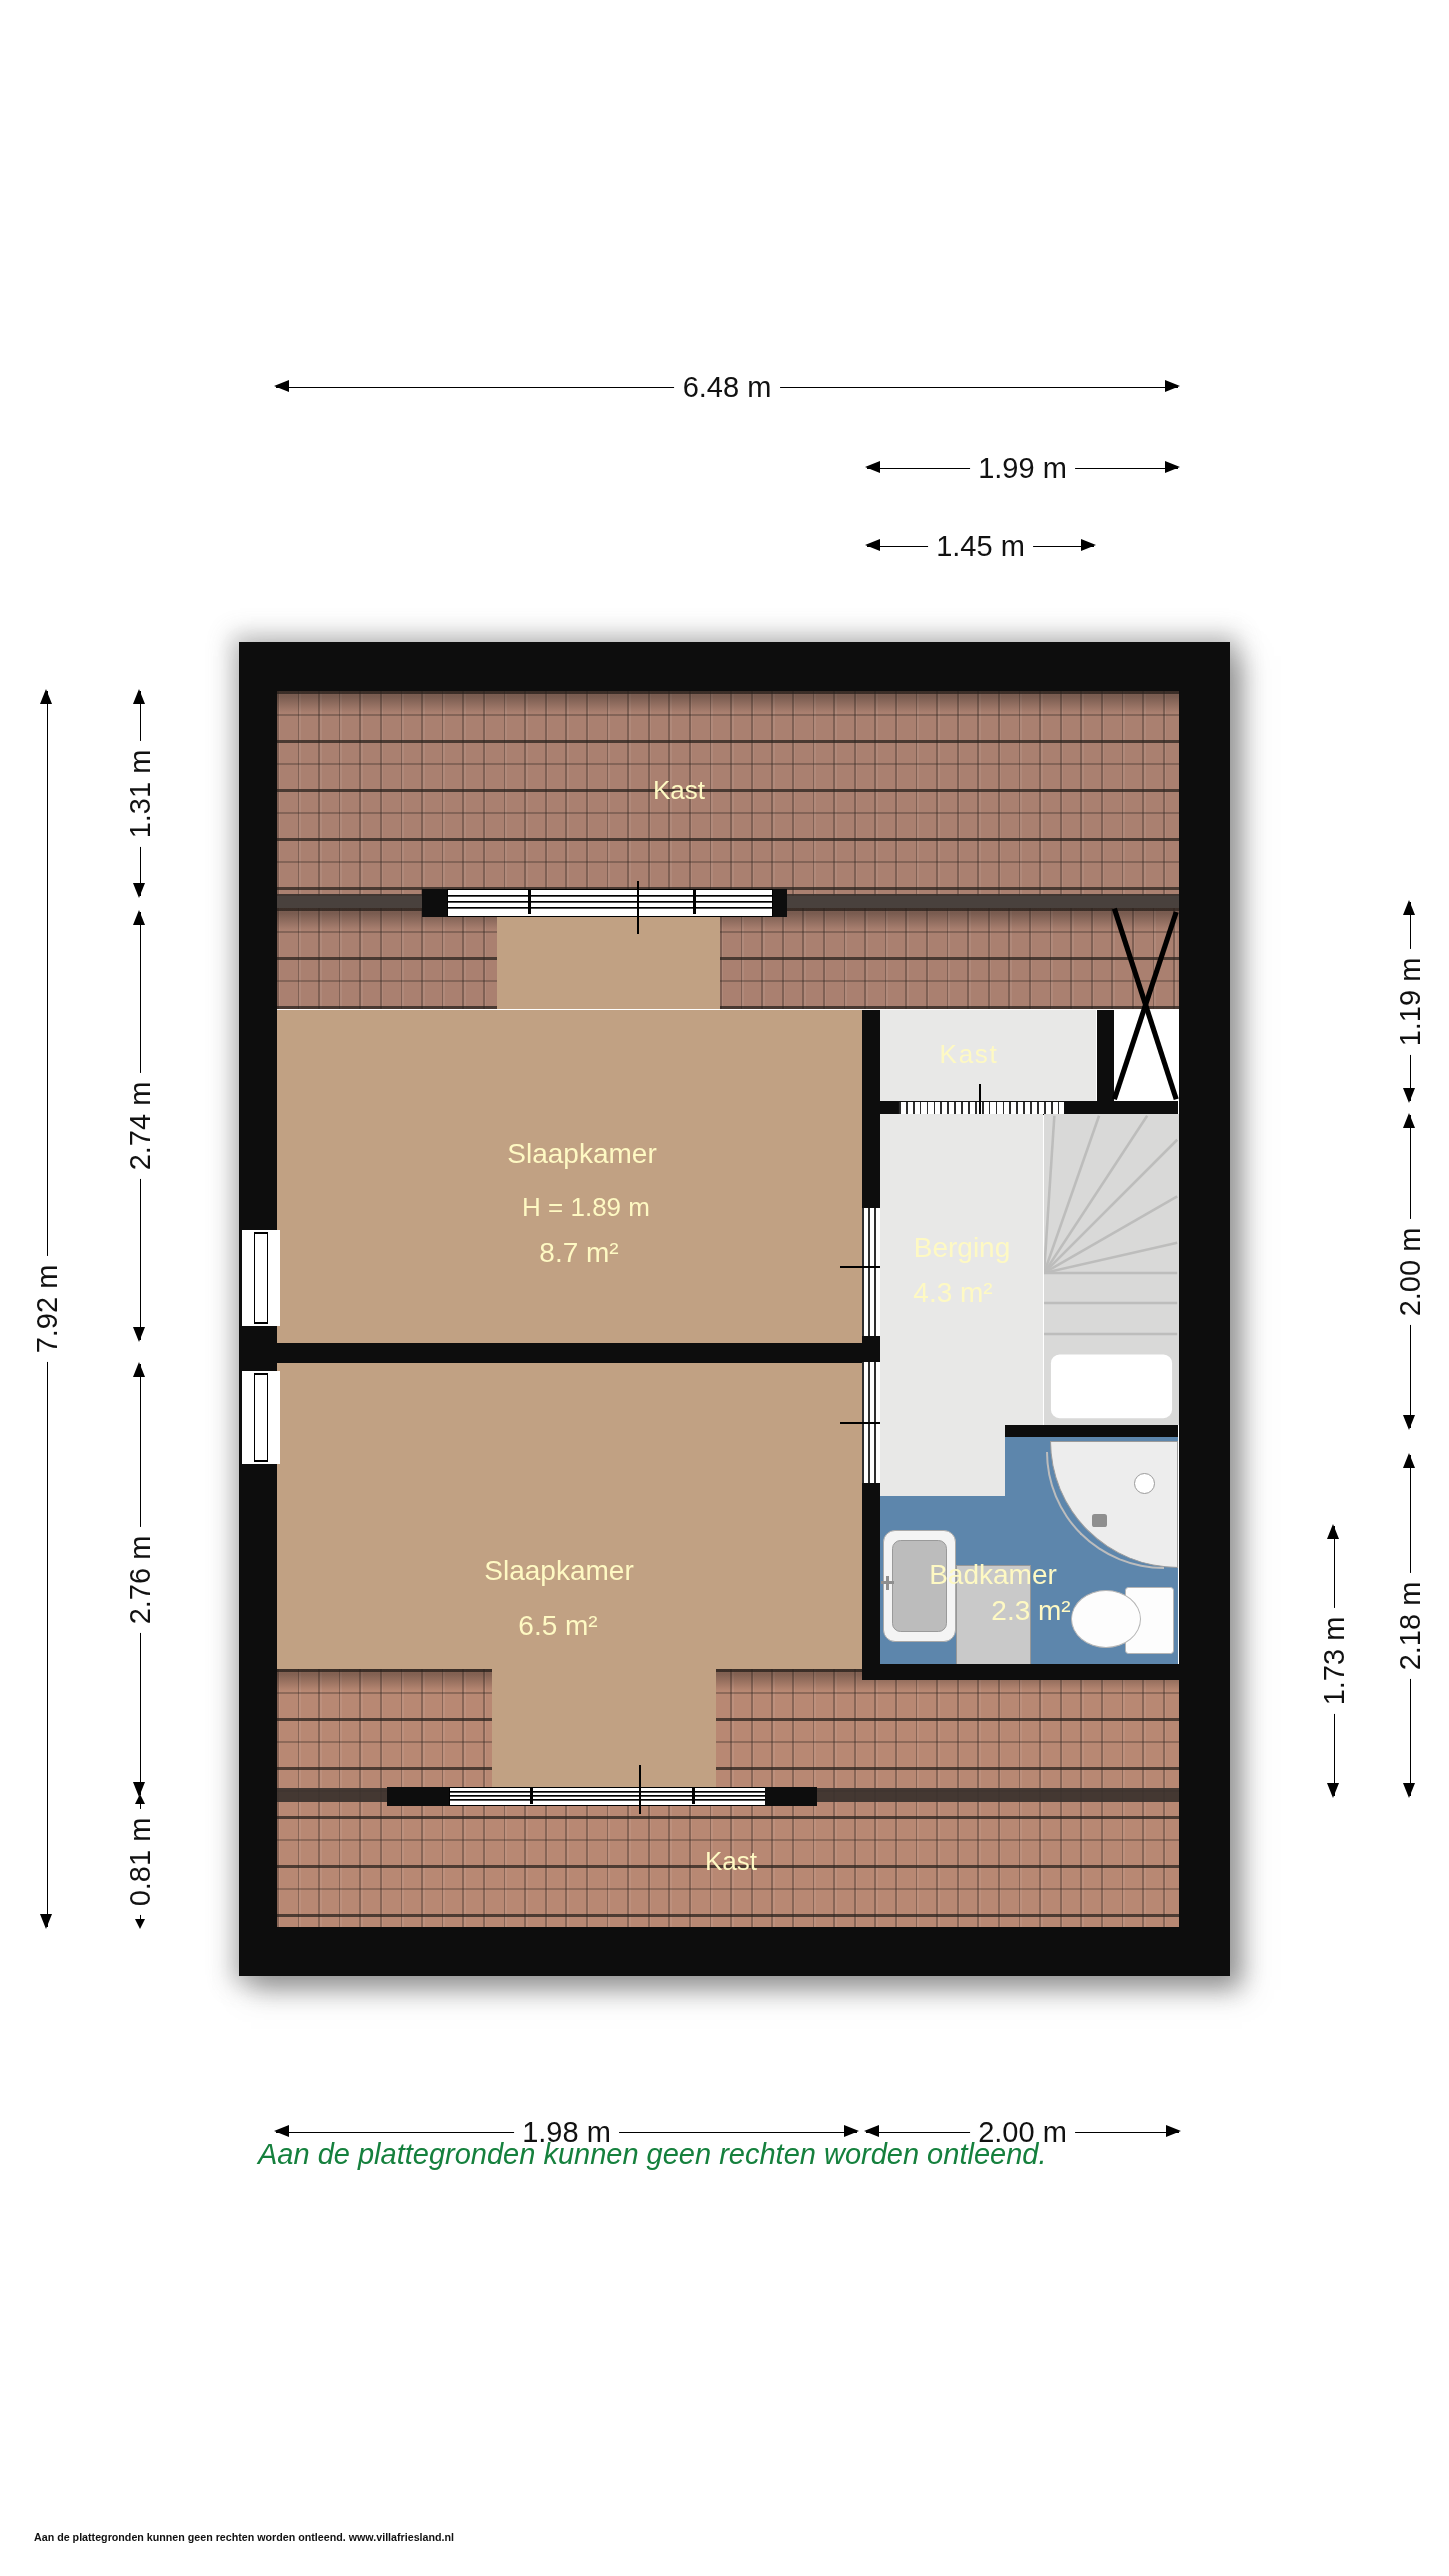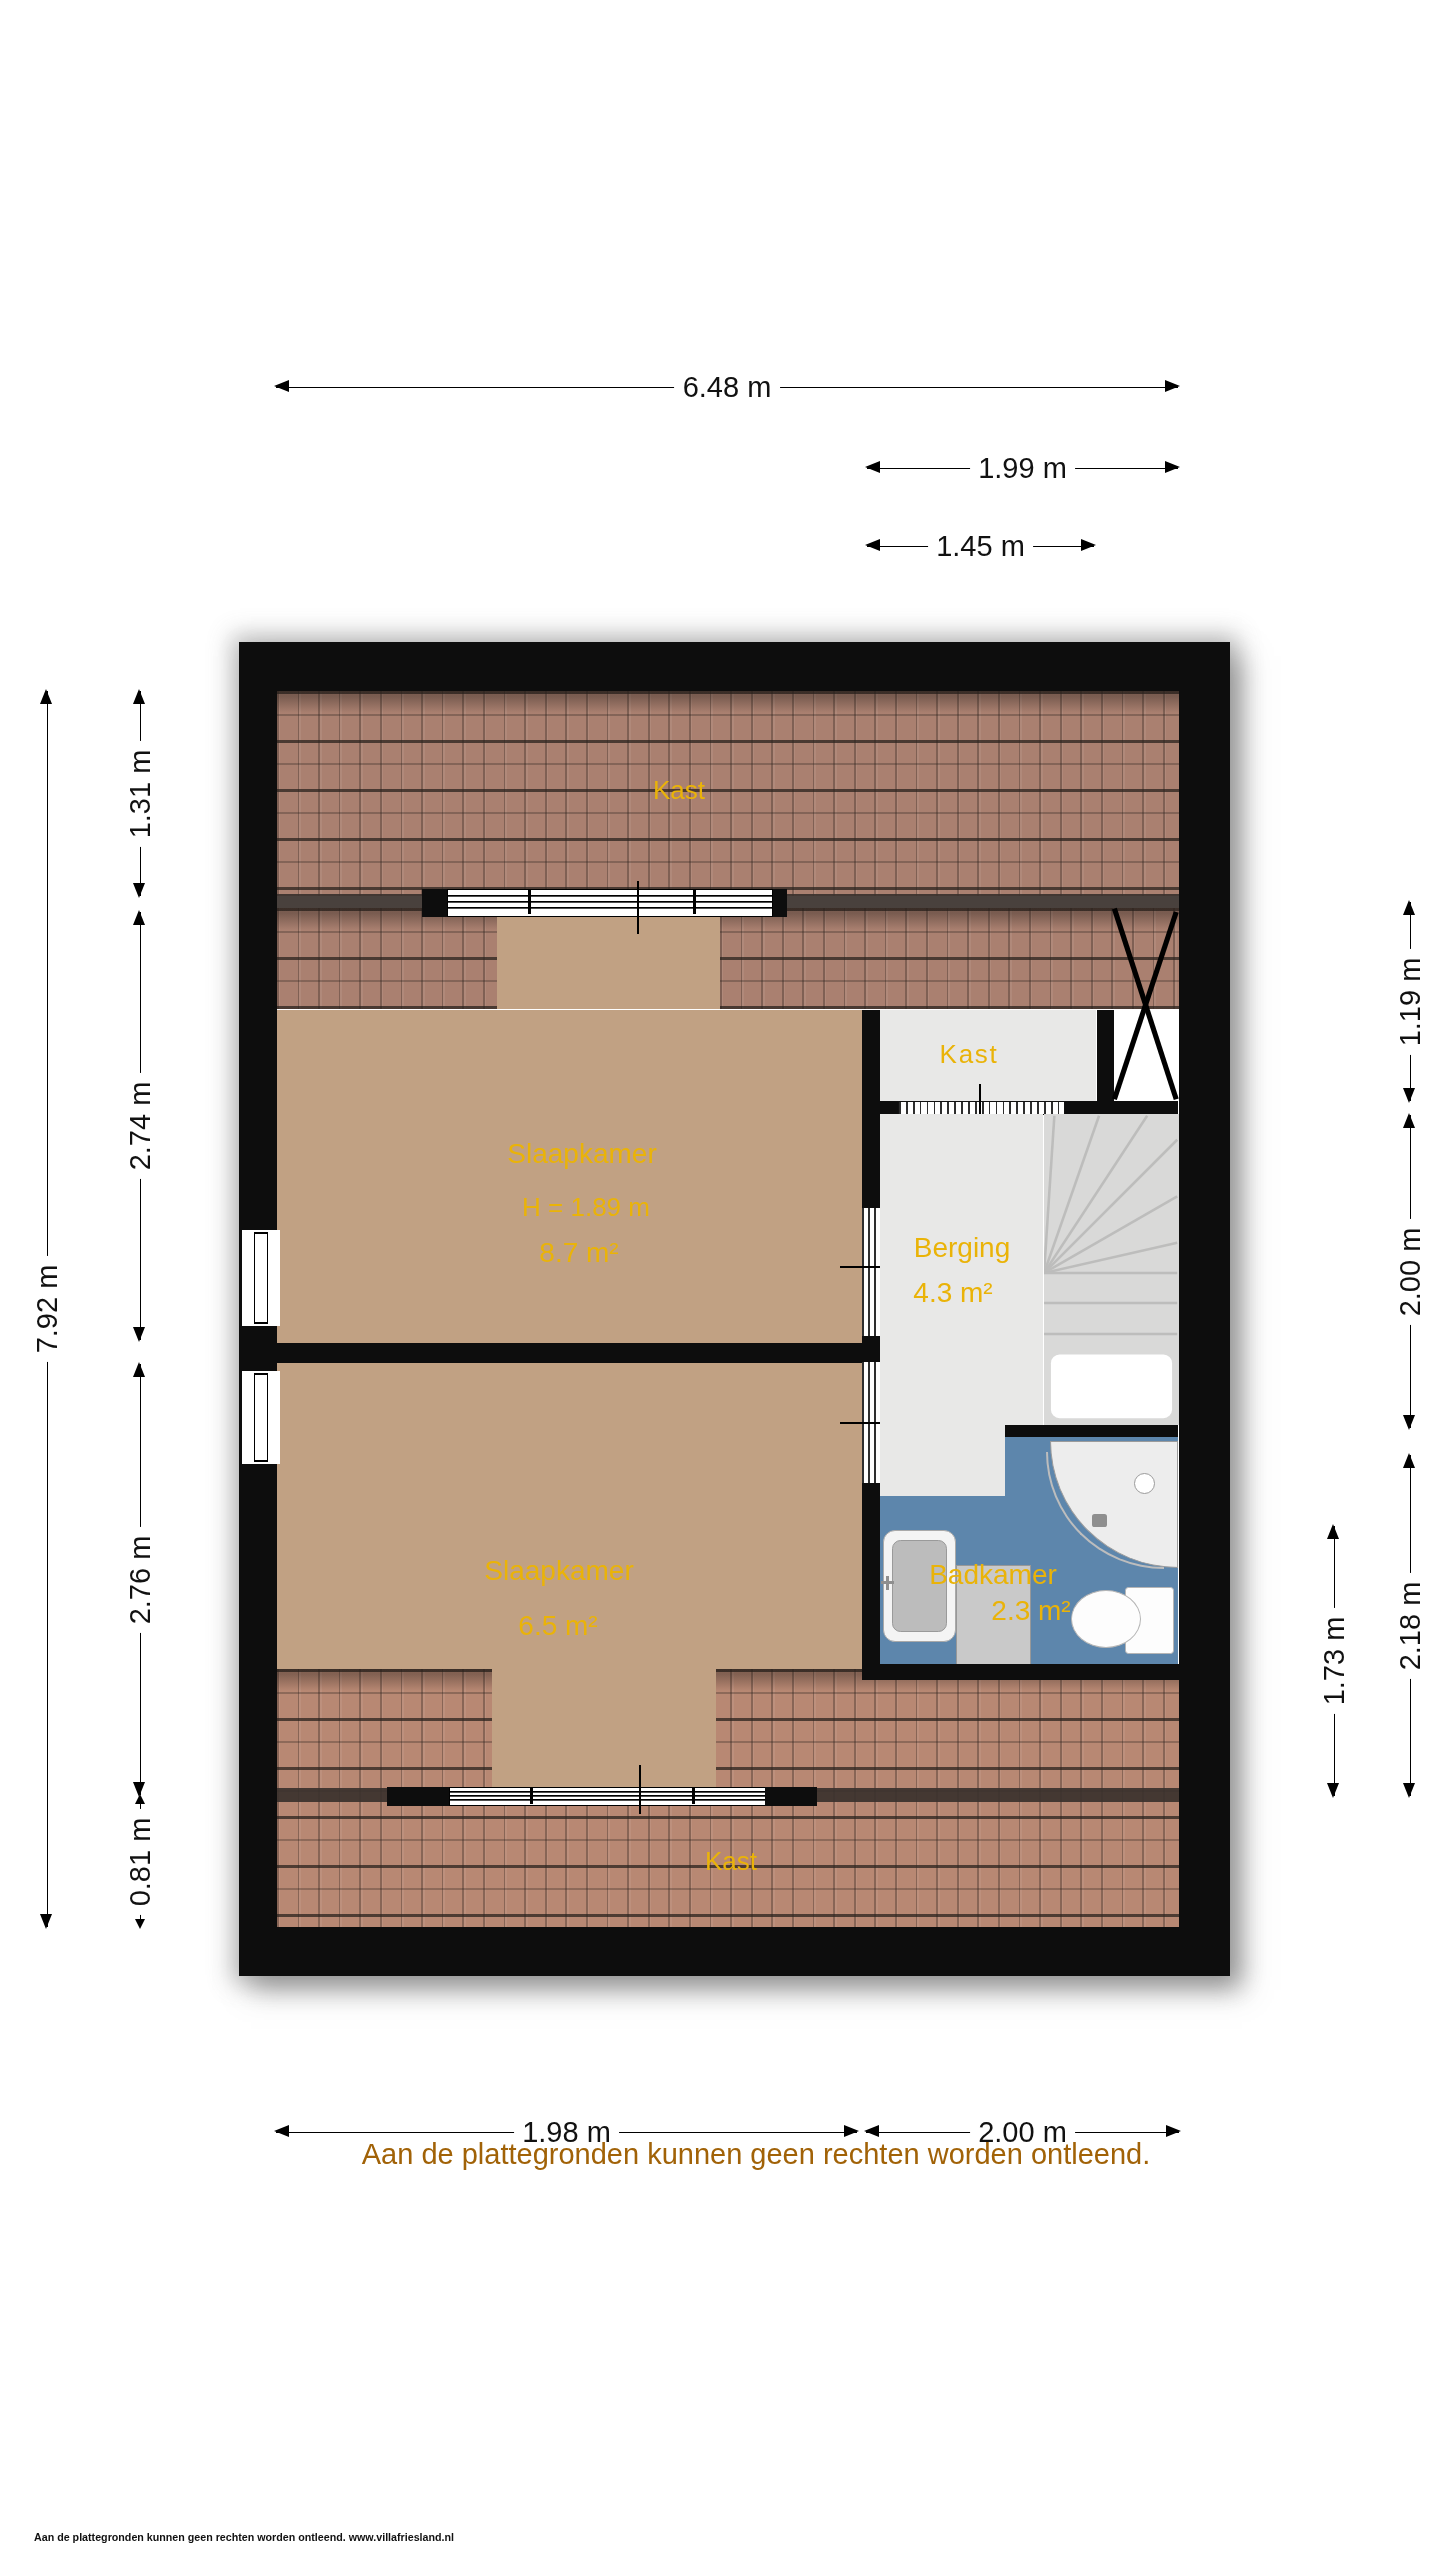--- a/index.html
+++ b/index.html
@@ -55,21 +55,21 @@
   .basin{background:#f4f4f4;border:1.7px solid #a9a9a9;border-radius:12px;box-sizing:border-box;}
   .basin .bowl{position:absolute;left:7.7px;top:8.6px;right:7.7px;bottom:8.6px;background:#bcbcbc;
       border-radius:8.6px;border:1.7px solid #9a9a9a;}
   .basin .tap{position:absolute;left:-3.4px;top:50px;width:13.7px;height:3.4px;background:#8f8f8f;}
   .basin .tap2{position:absolute;left:1.7px;top:45px;width:3.4px;height:13.7px;background:#8f8f8f;}
   .unit{background:#c9c9c9;border:1.7px solid #989898;box-sizing:border-box;}
   .wc-tank{background:#fdfdfd;border:1.7px solid #b5b5b5;border-radius:3.4px;box-sizing:border-box;}
   .wc-bowl{background:#fdfdfd;border:1.7px solid #b5b5b5;border-radius:50%;box-sizing:border-box;}
 
   
-  .rlabel{position:absolute;transform:translate(-50%,-50%);font-size:28px;white-space:nowrap;color:#eab308;}
+  .rlabel{position:absolute;transform:translate(-50%,-50%);font-size:28px;white-space:nowrap;color:#fef9c3;}
   .rlabel.small{font-size:26px;}
 
   
   .dim{position:absolute;}
   .dim .lbl{position:absolute;background:#fff;padding:0 8.6px;font-size:29px;white-space:nowrap;color:#111;}
   .dim.h{height:0;border-top:1.7px solid #000;}
   .dim.h .lbl{left:50%;top:-0.9px;transform:translate(-50%,-50%);}
   .dim.h .ah-l{position:absolute;left:-1.7px;top:-7.7px;width:0;height:0;
       border-top:6.9px solid transparent;border-bottom:6.9px solid transparent;border-right:15.5px solid #000;}
   .dim.h .ah-r{position:absolute;right:-1.7px;top:-7.7px;width:0;height:0;
@@ -77,22 +77,22 @@
   .dim.v{width:0;border-left:1.7px solid #000;}
   .dim.v .lbl{top:50%;left:-0.9px;transform:translate(-50%,-50%) rotate(-90deg);}
   .dim.v .ah-t{position:absolute;top:-1.7px;left:-7.7px;width:0;height:0;
       border-left:6.9px solid transparent;border-right:6.9px solid transparent;border-bottom:15.5px solid #000;}
   .dim.v .ah-b{position:absolute;bottom:-1.7px;left:-7.7px;width:0;height:0;
       border-left:6.9px solid transparent;border-right:6.9px solid transparent;border-top:15.5px solid #000;}
   .dim.v.tiny .ah-t{border-left-width:5.2px;border-right-width:5.2px;border-bottom-width:10.3px;left:-6px;}
   .dim.v.tiny .ah-b{border-left-width:5.2px;border-right-width:5.2px;border-top-width:10.3px;left:-6px;}
 
   
-  .footer{position:absolute;left:258px;top:2135px;width:996px;text-align:center;
-      font-size:29px;line-height:38px;color:#a16207;}
+  .footer{position:absolute;left:258px;top:2135px;width:996px;text-align:left;
+      font-size:29px;line-height:38px;color:#15803d;font-style:italic;}
   .microfooter{position:absolute;left:34px;top:2531px;font-size:10.7px;font-weight:700;color:#111;}
 </style>
 </head>
 <body>
 
 <div class="dim h" style="left:276px;top:387px;width:902px">
   <span class="ah-l"></span>
   <span class="ah-r"></span>
   <span class="lbl">6.48 m</span>
 </div>

